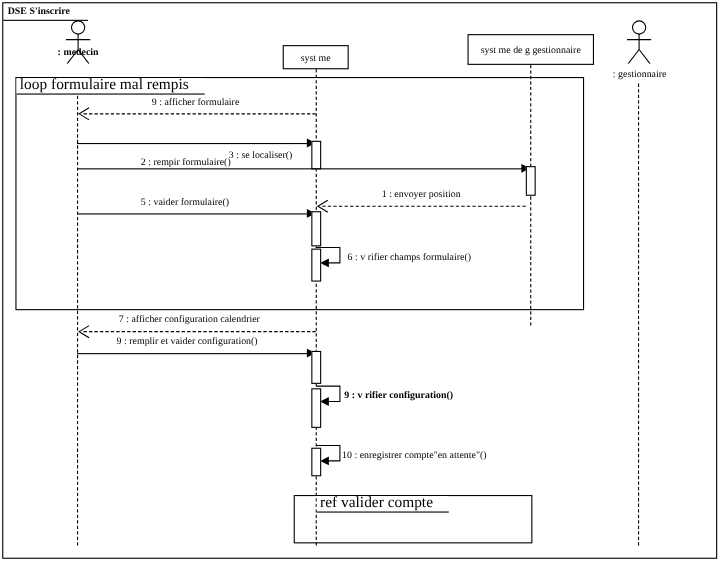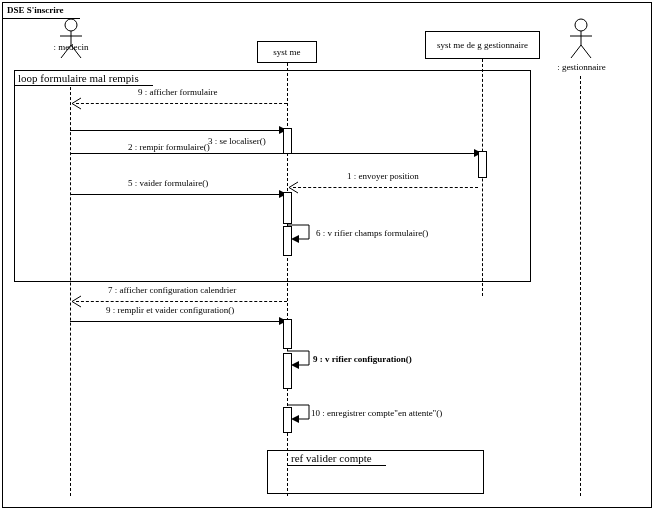--- a/index.html
+++ b/index.html
@@ -117,21 +117,21 @@
     position: absolute;
     height: 14px;
     box-sizing: border-box;
   }
   .frag-tab .tab-body {
     position: relative;
     height: 14px;
     border-right: none;
     border-bottom: 1px solid #000;
     padding: 0 14px 0 3px;
-    font-size: 11px;
+    font-size: 14px;
     line-height: 14px;
     white-space: nowrap;
     background: #fff;
     color: #000;
   }
   .frag-tab .tab-corner {
     position: absolute;
     right: -1px;
     top: 0;
     width: 11px;
@@ -201,21 +201,21 @@
 
   <div class="actor" style="left:55px; top:18px;">
     <svg width="32" height="40" viewBox="0 0 32 40">
       <circle cx="16" cy="7" r="6" fill="none" stroke="#000" stroke-width="1"></circle>
       <line x1="16" y1="13" x2="16" y2="27" stroke="#000" stroke-width="1"></line>
       <line x1="5" y1="18" x2="27" y2="18" stroke="#000" stroke-width="1"></line>
       <line x1="16" y1="27" x2="6" y2="40" stroke="#000" stroke-width="1"></line>
       <line x1="16" y1="27" x2="26" y2="40" stroke="#000" stroke-width="1"></line>
     </svg>
   </div>
-  <div class="actor-label" style="left:30px; top:42px; width:82px;">: medecin</div>
+  <div class="actor-label" style="left:30px; top:42px; width:82px;font-weight:bold;">: medecin</div>
   <div class="lifeline" style="left:70px; top:72px; height:424px;"></div>
 
   <div class="obj-box" style="left:257px; top:41px; width:60px; height:22px;">
     <span>syst me</span>
   </div>
   <div class="lifeline" style="left:287px; top:63px; height:433px;"></div>
 
   <div class="obj-box" style="left:425px; top:31px; width:115px; height:28px;">
     <span>syst me de g gestionnaire</span>
   </div>

